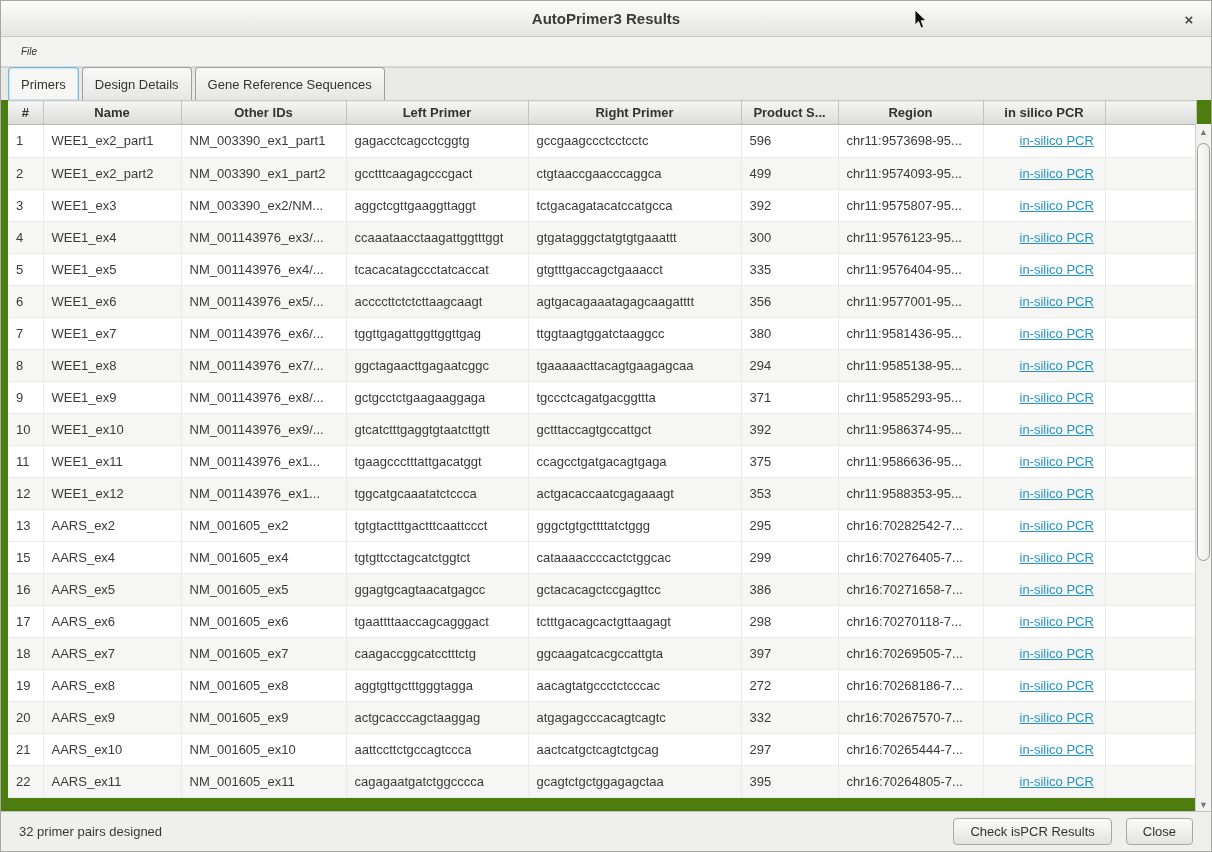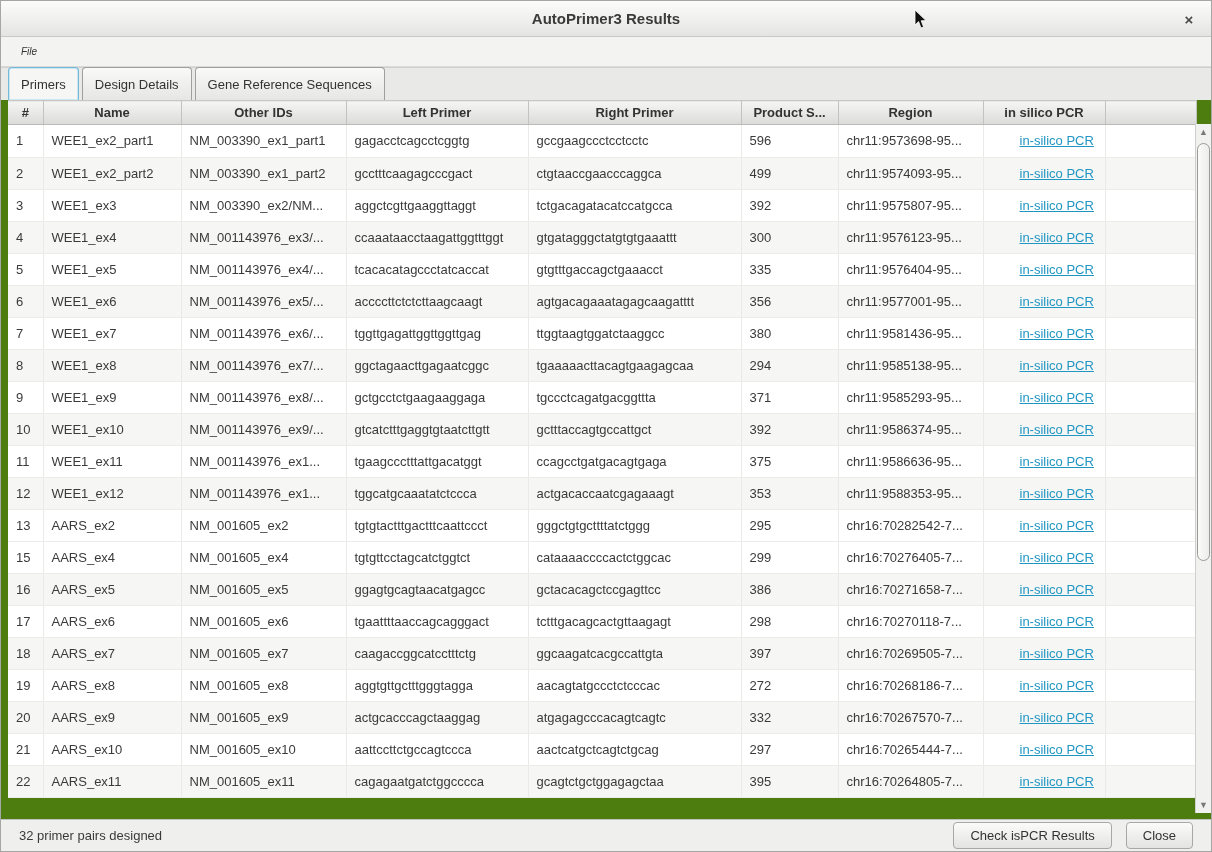--- a/index.html
+++ b/index.html
@@ -73,21 +73,21 @@
     align-items:center; justify-content:center; font-size:9px; color:#7a7a78;
   }
   .vs-up { top:0; } .vs-down { bottom:0; }
   .vs-thumb {
     position:absolute; left:1px; top:19px; width:13px; height:418px;
     background:linear-gradient(90deg,#fbfbfa,#ececea);
     border:1px solid #9a9a98; border-radius:7px;
   }
   
   .statusbar {
-    position:absolute; bottom:0; left:0; width:100%; height:32px;
+    position:absolute; bottom:0; left:0; width:100%; height:40px;
     background:#efefed; border-top:1px solid #c2c2c0;
     display:flex; align-items:center;
   }
   .status-text { margin-left:18px; font-size:13px; color:#3a3a3a; flex:1; }
   .btn {
     height:27px; padding:0 16px; margin-right:14px; font-size:13px; color:#333;
     background:linear-gradient(#fbfbfa,#e3e3e1);
     border:1px solid #a8a8a6; border-radius:4px;
     display:flex; align-items:center; justify-content:center;
   }

